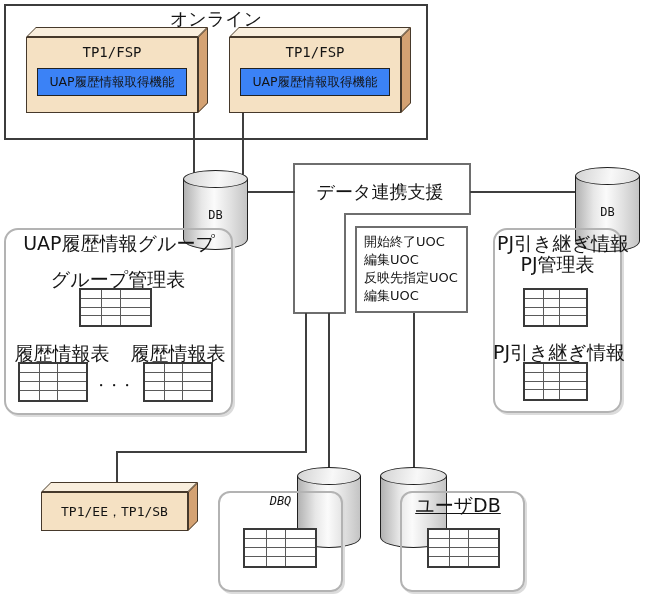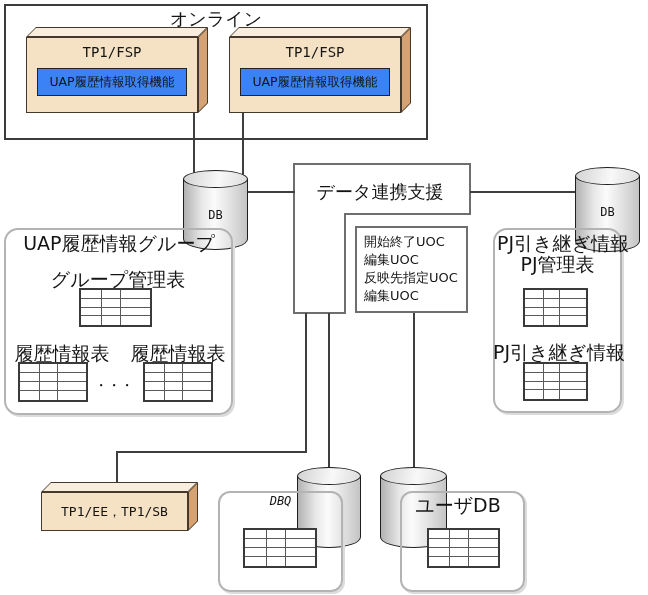--- a/index.html
+++ b/index.html
@@ -226,21 +226,21 @@
       <i></i>
       <i></i>
       <i></i>
       <i></i>
       <i></i>
       <i></i>
       <i></i>
     </div>
 
   <div class="group" style="left:400px;top:491px;width:125px;height:101px;border-radius:12px;"></div>
-  <div class="lbl ctr t13 z4" style="left:400px;top:493px;width:116px;">ユーザDB</div>
+  <div class="lbl ctr t13 z4" style="left:400px;top:493px;width:116px;text-decoration:underline;">ユーザDB</div>
   <div class="tbl" style="left:427px;top:528px;width:73px;height:40px;">
       <i></i>
       <i></i>
       <i></i>
       <i></i>
       <i></i>
       <i></i>
       <i></i>
       <i></i>
       <i></i>

